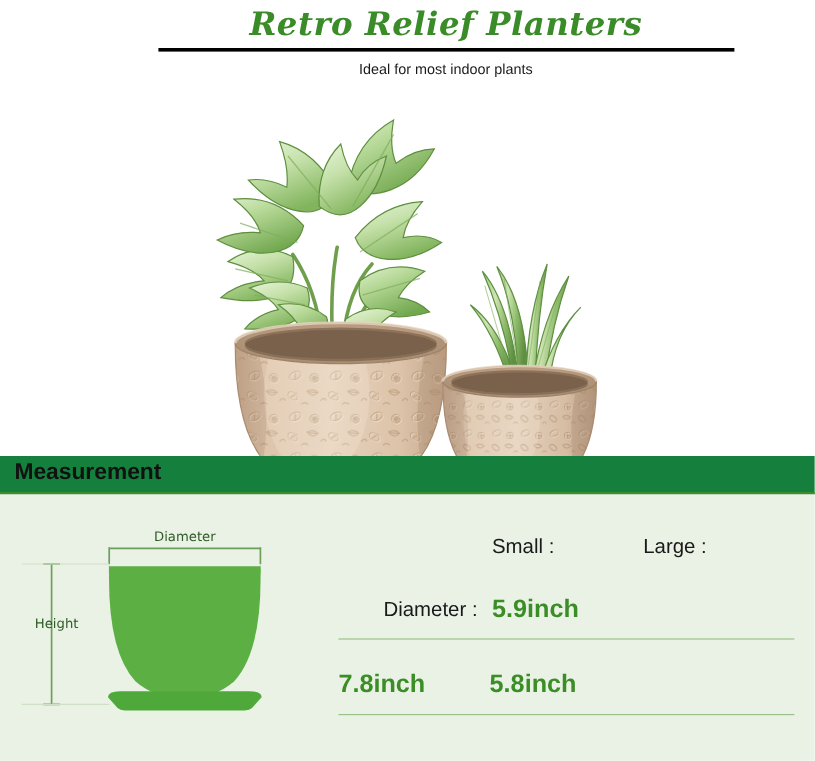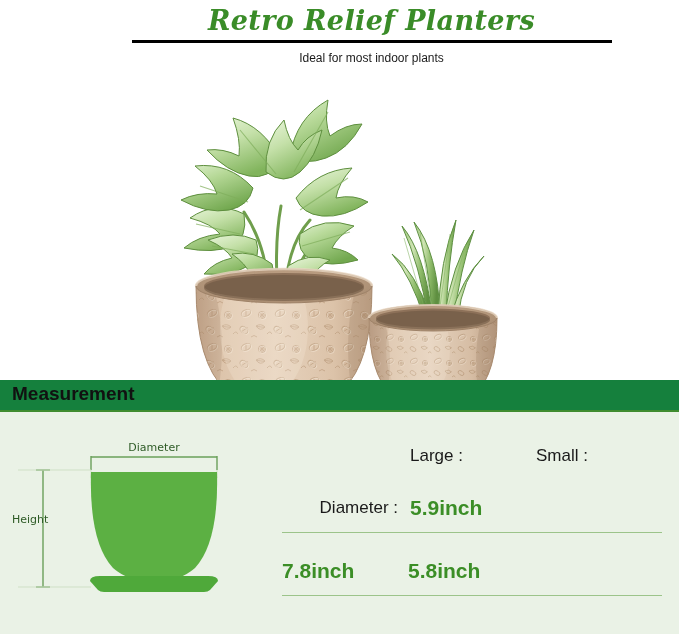--- a/index.html
+++ b/index.html
@@ -369,28 +369,28 @@
       <path d="M73 46 L73 54"></path>
       <path d="M199 46 L199 54"></path>
     </g>
 
     <path d="M73 48 q-2 70 22 96 q16 14 41 14 q25 0 41 -14 q24 -26 22 -96 Z" fill="#5cb043"></path>
     <path d="M73 48 h126 v6 h-126 Z" fill="#5cb043"></path>
 
     <path d="M82 152 h108 q10 0 10 5 l-8 9 q-2 2 -6 2 h-100 q-4 0 -6 -2 l-8 -9 q0 -5 10 -5 Z" fill="#4fa93a"></path>
   </svg>
 
-  <div style="position:absolute; left:12px; top:101px; font-family:'DejaVu Sans', sans-serif;
+  <div style="position:absolute; left:29px; top:101px; font-family:'DejaVu Sans', sans-serif;
               font-size:11px; color:#2e5b26;">Height</div>
 
   <div id="spec-table">
     <div class="spec-header-row">
       <div class="spec-head-spacer"></div>
+      <div class="spec-col-head">Small :</div>
       <div class="spec-col-head">Large :</div>
-      <div class="spec-col-head">Small :</div>
     </div>
     <div class="gap-row"></div>
     <div class="spec-row">
       <div class="spec-label">Diameter :</div>
       <div class="spec-val">5.9inch</div>
     </div>
     <div class="gap-row"></div>
     <div class="spec-row">
       <div class="spec-val">7.8inch</div>
       <div class="spec-val">5.8inch</div>

